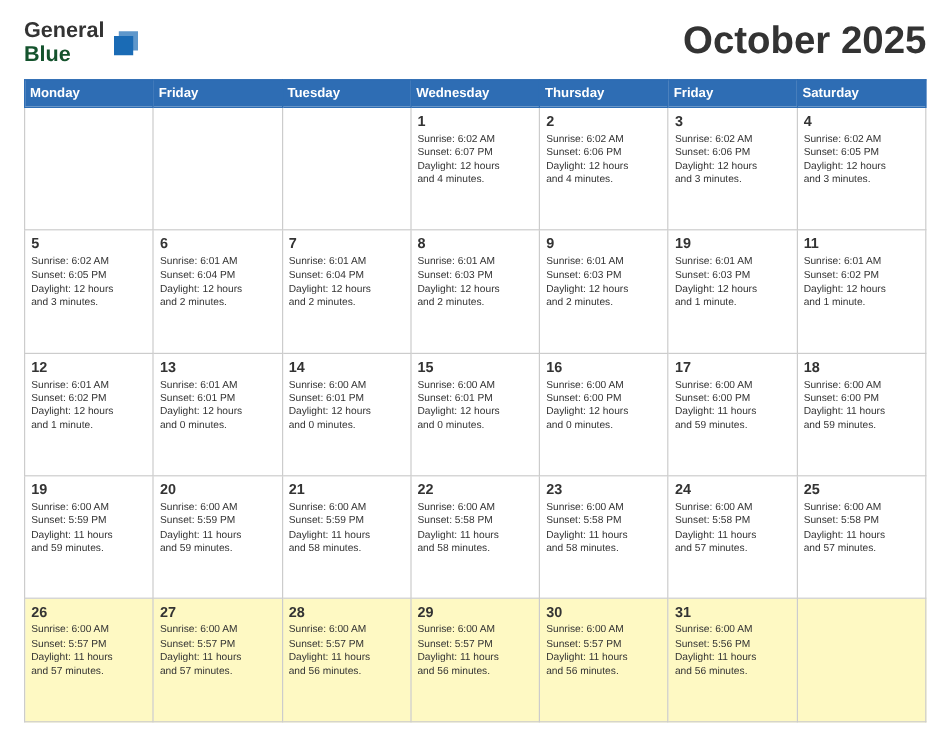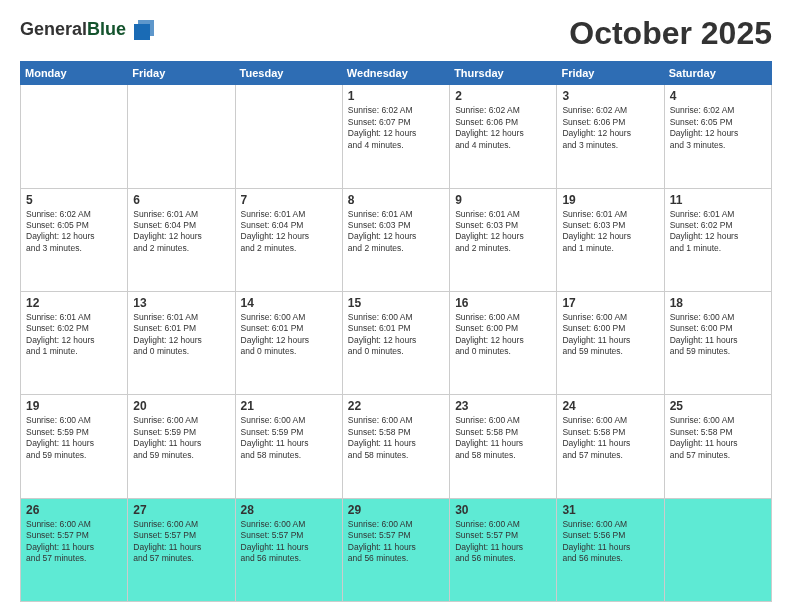--- a/index.html
+++ b/index.html
@@ -22,21 +22,21 @@
       justify-content: space-between;
       align-items: flex-start;
       margin-bottom: 10px;
     }
     .logo {
       display: flex;
       align-items: center;
     }
     .logo-text {
       display: flex;
-      flex-direction: row;
+      flex-direction: column;
       line-height: 1.1;
     }
     .logo-general {
       font-size: 18px;
       font-weight: bold;
       color: #333;
     }
     .logo-blue {
       font-size: 18px;
       font-weight: bold;
@@ -79,21 +79,21 @@
     .calendar td {
       border: 1px solid #ccc;
       vertical-align: top;
       padding: 4px 5px;
       font-size: 9px;
       color: #333;
       background: #fff;
       height: 85px;
     }
     .calendar tr:last-child td {
-      background: #5eead4;
+      background: #fef9c3;
     }
     .day-num {
       font-size: 12px;
       font-weight: bold;
       color: #333;
       margin-bottom: 2px;
     }
     .day-info {
       font-size: 8.5px;
       color: #333;

